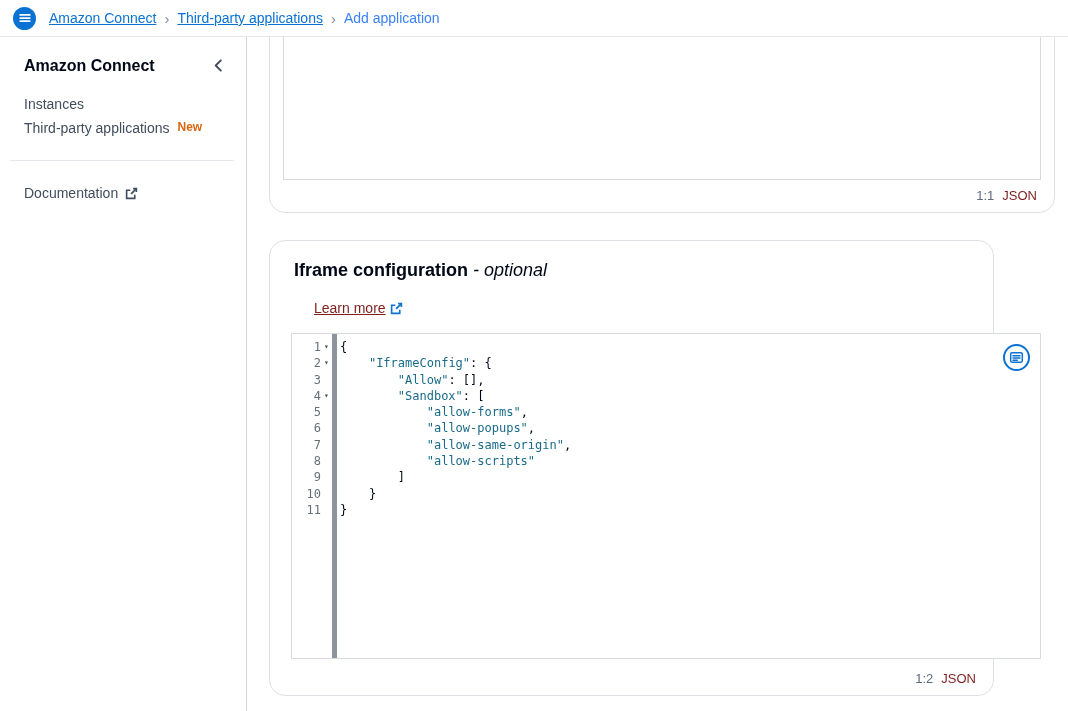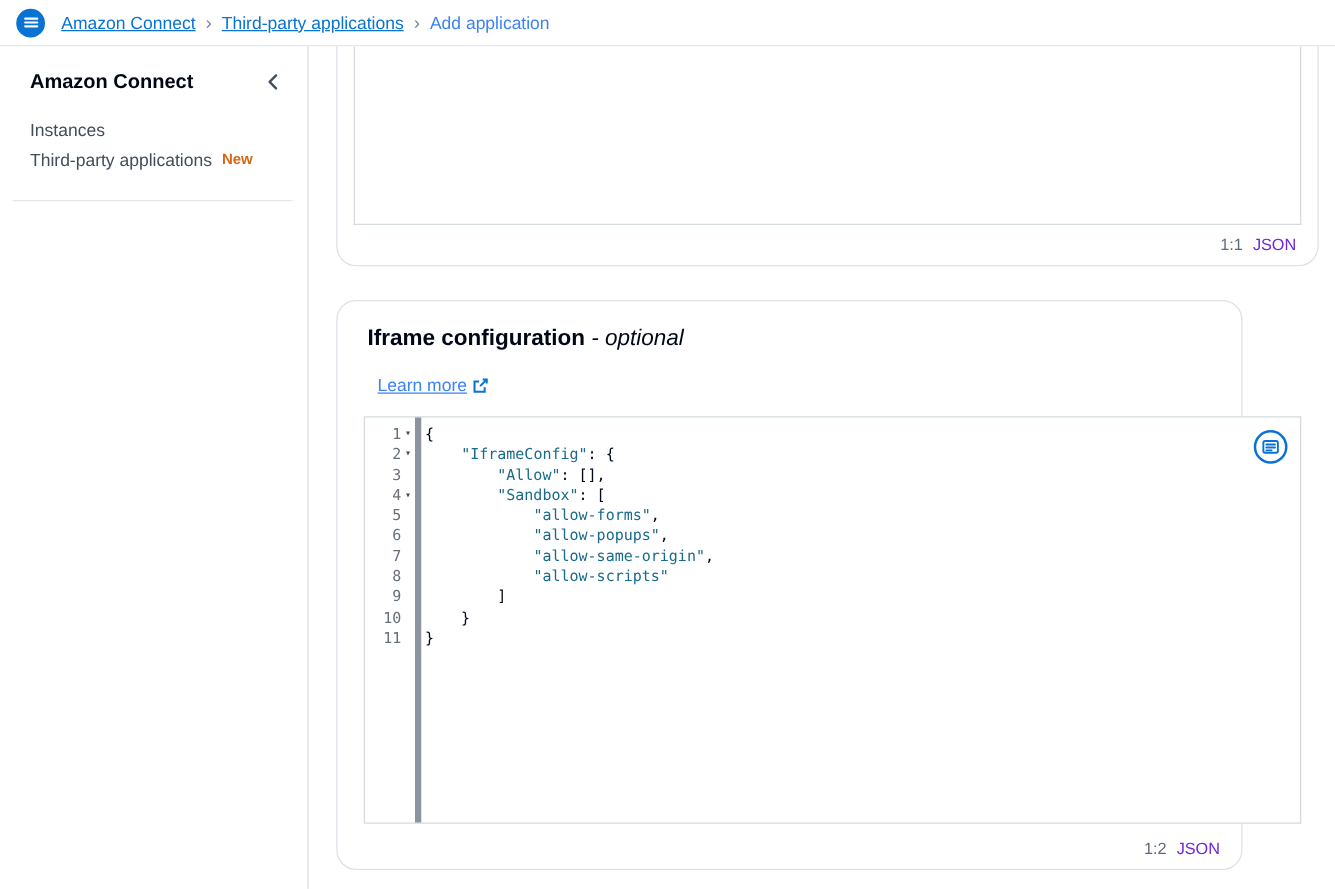--- a/index.html
+++ b/index.html
@@ -26,27 +26,27 @@
   .sidebar-divider{border:none;border-top:1px solid #e4e7ec;margin:20px 12px 24px 10px}
   .doc-link{display:flex;align-items:center;gap:7px;padding:0 24px;color:#414d5c;text-decoration:none;font-size:14px;cursor:pointer}
 
   
   .main{position:absolute;left:247px;top:37px;width:821px;height:674px;overflow:hidden;background:#fff}
   .card{position:absolute;background:#fff;border:1px solid #dde1e6;border-radius:16px}
   .card-top{left:22px;top:-86px;width:786px;height:262px}
   .editor-shell{position:absolute;left:13px;top:-20px;width:758px;height:248px;border:1px solid #d5dbdb;border-top:none;background:#fff}
   .status-row{position:absolute;right:17px;bottom:9px;display:flex;gap:8px;font-size:13px;align-items:center}
   .status-pos{color:#5f6b7a}
-  .status-lang{color:#6d28d9}
+  .status-lang{color:#7f1d1d}
 
   .card-iframe{left:22px;top:203px;width:725px;height:456px}
   .card-title{position:absolute;left:24px;top:19px;font-size:18px;font-weight:700;color:#000716}
   .optional{font-weight:400;font-style:italic;margin-left:5px}
   .card-desc{position:absolute;left:24px;top:59px;font-size:14px;color:#000716}
-  .learn-more{color:#3b82f6;text-decoration:underline;margin-left:8px;display:inline-flex;align-items:center;gap:4px;cursor:pointer}
+  .learn-more{color:#7f1d1d;text-decoration:underline;margin-left:20px;display:inline-flex;align-items:center;gap:4px;cursor:pointer}
 
   
   .code-editor{position:absolute;left:21px;top:92px;width:750px;height:326px;border:1px solid #d5dbdb;display:flex;font-family:"DejaVu Sans Mono","Liberation Mono",monospace;font-size:12px;line-height:16.3px;background:#fff}
   .gutter{width:40px;padding-top:5px;color:#687078;flex:none}
   .gl{display:flex;justify-content:flex-end;align-items:center;height:16.3px;cursor:pointer}
   .fold{width:11px;font-size:8px;color:#414d5c;text-align:center;flex:none}
   .gutter-bar{width:5px;background:#8d949e;flex:none}
   .code-area{flex:1;padding:5px 0 0 3px;white-space:pre;color:#000716}
   .cl{height:16.3px}
   .tok-s{color:#1a6b8a}
@@ -83,20 +83,28 @@
   <ul class="nav-list" id="sidebar-items">
       <li class="nav-item">
         <a class="nav-link">Instances</a>
       </li>
       <li class="nav-item">
         <a class="nav-link">Third-party applications</a>
         <span class="new-badge">New</span>
       </li>
     </ul>
   <hr class="sidebar-divider">
+  <a class="doc-link">
+    <span>Documentation</span>
+    <svg viewBox="0 0 16 16" width="13" height="13" fill="none" stroke="#414d5c" stroke-width="2">
+        <path d="M10 2h4v4"></path>
+        <path d="M14 2L7.5 8.5"></path>
+        <path d="M12 9.5V14H2V4h4.5"></path>
+      </svg>
+  </a>
 </aside>
 
 <main class="main">
 
   <section class="card card-top">
     <div class="editor-shell"></div>
     <div class="status-row">
       <span class="status-pos">1:1</span>
       <span class="status-lang">JSON</span>
     </div>

